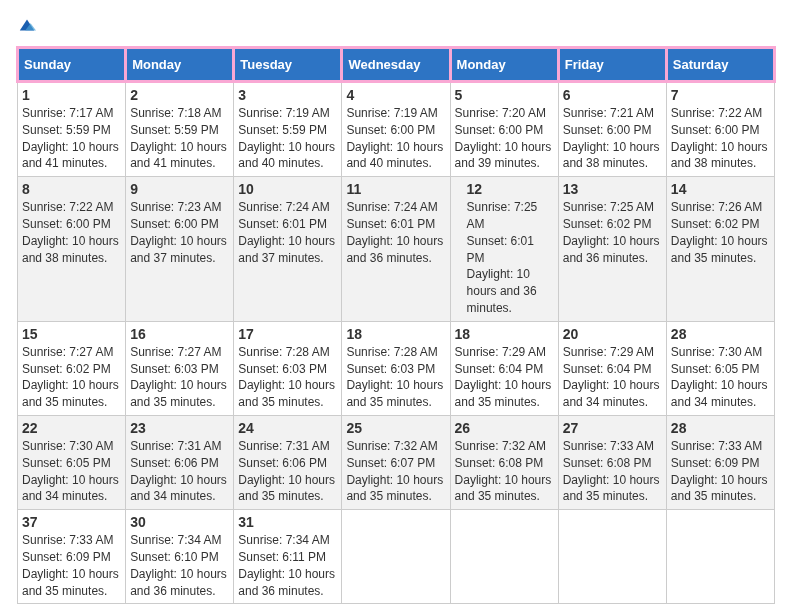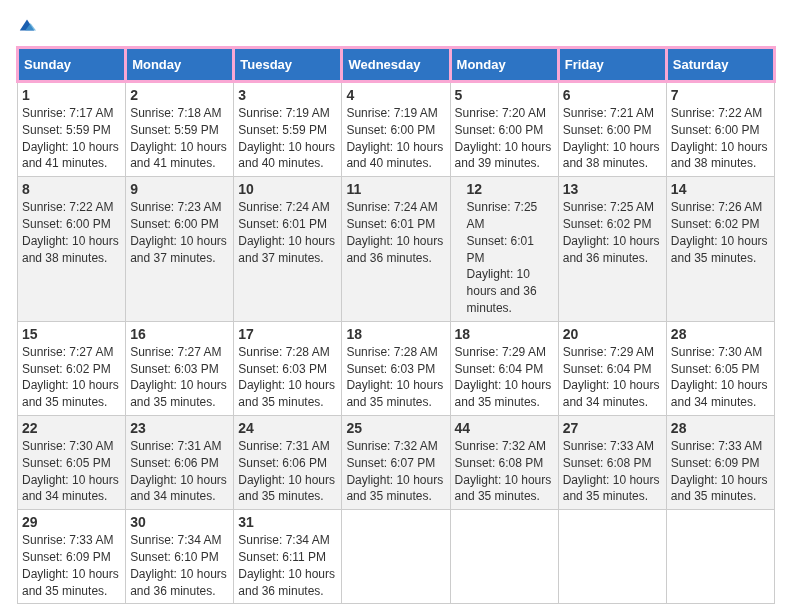--- a/index.html
+++ b/index.html
@@ -233,35 +233,35 @@
         </td>
           <td style="background-color: rgb(242, 242, 242);">
           <span class="day-number">24</span>
           <span class="day-info">Sunrise: 7:31 AM<br>Sunset: 6:06 PM<br>Daylight: 10 hours and 35 minutes.</span>
         </td>
           <td style="background-color: rgb(242, 242, 242);">
           <span class="day-number">25</span>
           <span class="day-info">Sunrise: 7:32 AM<br>Sunset: 6:07 PM<br>Daylight: 10 hours and 35 minutes.</span>
         </td>
           <td style="background-color: rgb(242, 242, 242);">
-          <span class="day-number">44</span>
+          <span class="day-number">26</span>
           <span class="day-info">Sunrise: 7:32 AM<br>Sunset: 6:08 PM<br>Daylight: 10 hours and 35 minutes.</span>
         </td>
           <td style="background-color: rgb(242, 242, 242);">
           <span class="day-number">27</span>
           <span class="day-info">Sunrise: 7:33 AM<br>Sunset: 6:08 PM<br>Daylight: 10 hours and 35 minutes.</span>
         </td>
           <td style="background-color: rgb(242, 242, 242);">
           <span class="day-number">28</span>
           <span class="day-info">Sunrise: 7:33 AM<br>Sunset: 6:09 PM<br>Daylight: 10 hours and 35 minutes.</span>
         </td>
         </tr>
         <tr>
           <td>
-          <span class="day-number">29</span>
+          <span class="day-number">37</span>
           <span class="day-info">Sunrise: 7:33 AM<br>Sunset: 6:09 PM<br>Daylight: 10 hours and 35 minutes.</span>
         </td>
           <td>
           <span class="day-number">30</span>
           <span class="day-info">Sunrise: 7:34 AM<br>Sunset: 6:10 PM<br>Daylight: 10 hours and 36 minutes.</span>
         </td>
           <td>
           <span class="day-number">31</span>
           <span class="day-info">Sunrise: 7:34 AM<br>Sunset: 6:11 PM<br>Daylight: 10 hours and 36 minutes.</span>
         </td>

